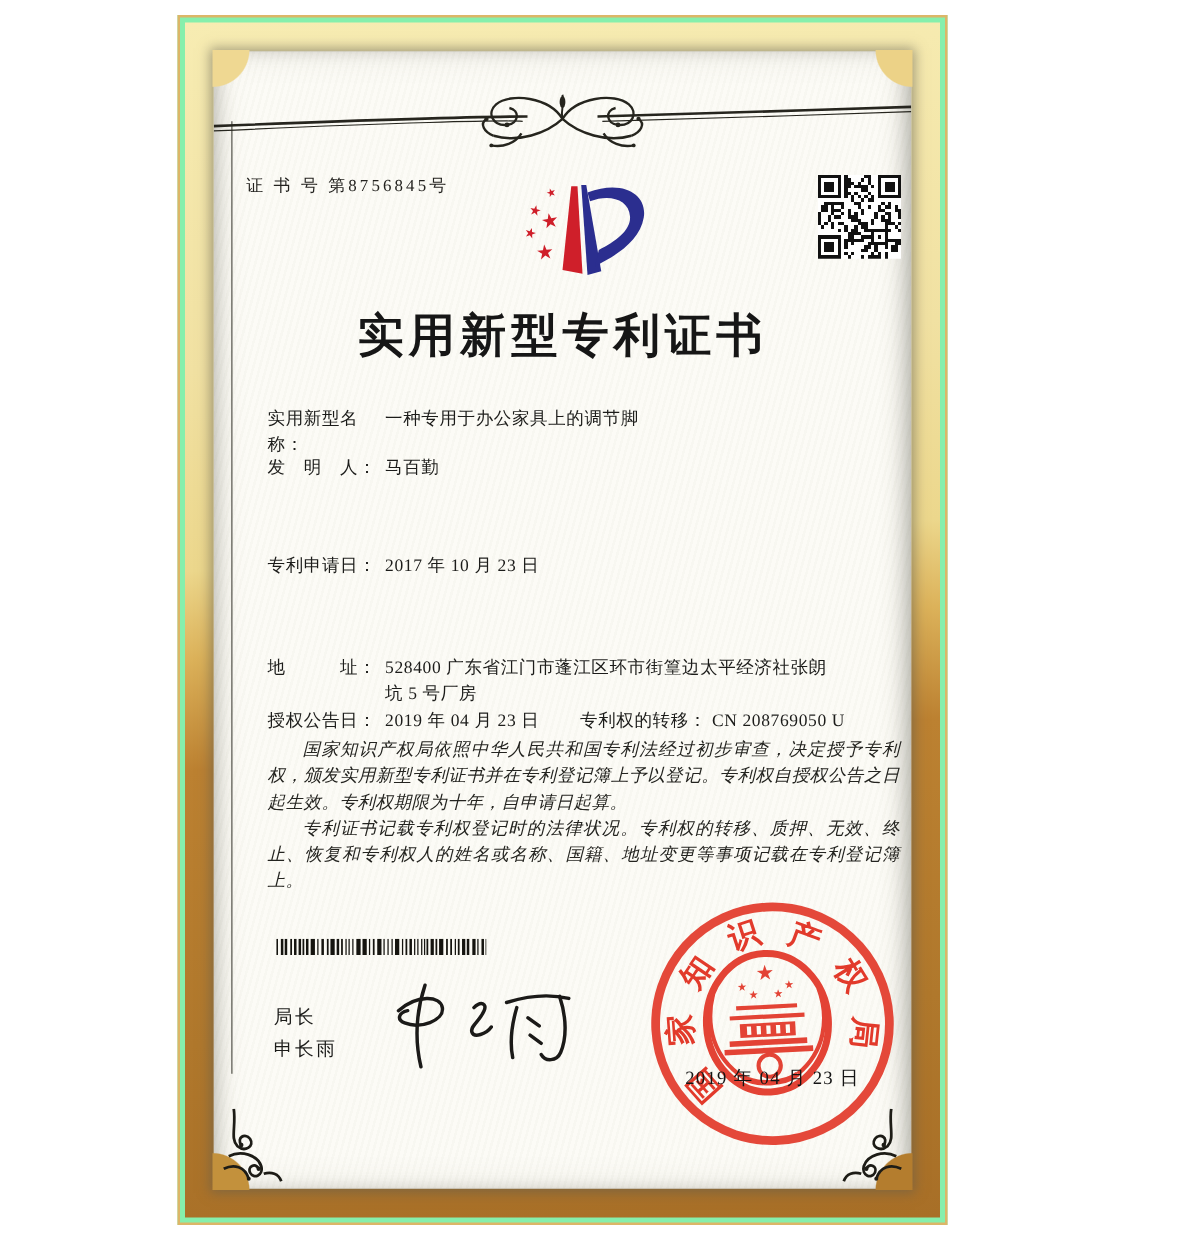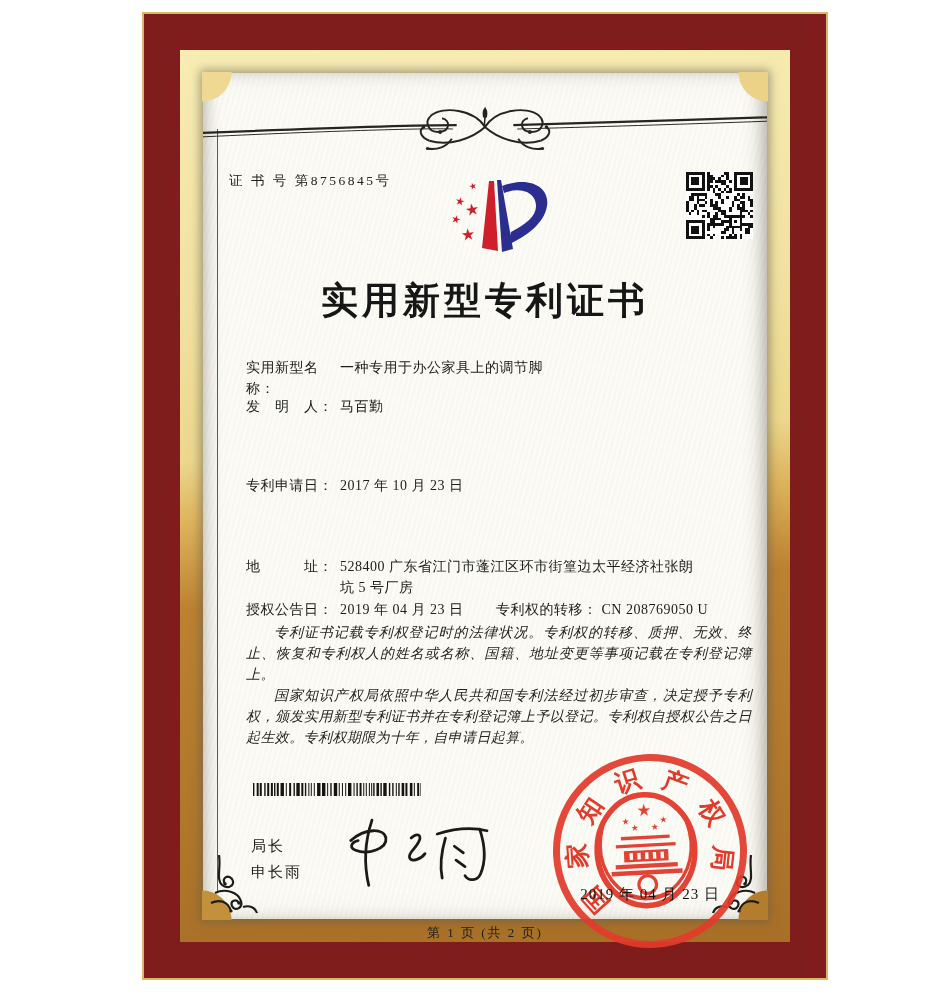--- a/index.html
+++ b/index.html
@@ -2,23 +2,23 @@
 <html><head>
 <meta charset="utf-8">
 <style>
   html,body{margin:0;padding:0;}
   body{
     width:950px;height:1000px;position:relative;background:#ffffff;overflow:hidden;
     font-family:"Liberation Serif","DejaVu Serif",serif;color:#1f1f1f;
   }
   
   .frame{
-    position:absolute;left:142px;top:12px;width:686px;height:968px;
-    box-sizing:border-box;border:2px solid #dcb668;background:#7f1d1d;
-    padding:36px;
+    position:absolute;left:142px;top:12px;width:616px;height:968px;
+    box-sizing:border-box;border:2px solid #dcb668;background:#86efac;
+    padding:4px;
   }
   .gold-band{
     width:100%;height:100%;box-sizing:border-box;padding:23px;
     background:linear-gradient(176deg,#f7ecb2 0%,#f0dfa0 30%,#ecd588 44%,#d9ae52 52%,#bc judgingerror 0); 
   }
   .gold-band{
     background:linear-gradient(176deg,#f7ecb2 0%,#f1e1a2 28%,#ecd78c 44%,#dcb25a 51%,#bc8131 60%,#b0782c 82%,#a86f27 100%);
   }
   
   .paper{
@@ -373,22 +373,22 @@
 坑 5 号厂房</span>
       </div>
       <div class="frow" style="top:526px">
         <span class="flabel">授权公告日：</span><span class="fvalue">2019 年 04 月 23 日</span>
         <span class="fpair2">
           <span class="flabel">专利权的转移：</span><span>CN 208769050 U</span>
         </span>
       </div>
 
       <div class="body-text">
+        <p>国家知识产权局依照中华人民共和国专利法经过初步审查，决定授予专利权，颁发实用新型专利证书并在专利登记簿上予以登记。专利权自授权公告之日起生效。专利权期限为十年，自申请日起算。</p>
         <p>专利证书记载专利权登记时的法律状况。专利权的转移、质押、无效、终止、恢复和专利权人的姓名或名称、国籍、地址变更等事项记载在专利登记簿上。</p>
-        <p>国家知识产权局依照中华人民共和国专利法经过初步审查，决定授予专利权，颁发实用新型专利证书并在专利登记簿上予以登记。专利权自授权公告之日起生效。专利权期限为十年，自申请日起算。</p>
       </div>
 
       <svg class="barcode" id="barcode" viewBox="0 0 168 13" preserveAspectRatio="none">
           <rect x="0" y="0" width="1.4" height="13" fill="#15140f"></rect>
           <rect x="3.688877487182617" y="0" width="2" height="13" fill="#15140f"></rect>
           <rect x="6.768978118896484" y="0" width="2" height="13" fill="#15140f"></rect>
           <rect x="11.218612670898438" y="0" width="1.4" height="13" fill="#15140f"></rect>
           <rect x="14.214728546142577" y="0" width="2" height="13" fill="#15140f"></rect>
           <rect x="17.871070861816406" y="0" width="2" height="13" fill="#15140f"></rect>
           <rect x="21.018376922607423" y="0" width="1.4" height="13" fill="#15140f"></rect>
@@ -488,17 +488,16 @@
             <rect x="35" y="57" width="3" height="6"></rect>
               <rect x="42" y="57" width="3" height="6"></rect>
             <rect x="49" y="57" width="3" height="6"></rect>
               <rect x="56" y="57" width="3" height="6"></rect>
             <rect x="63" y="57" width="3" height="6"></rect>
           </g>
         </svg>
       </div>
       <div class="seal-date">2019 年 04 月 23 日</div>
 
-      <div class="page-footer">第 1 页 (共 2 页)</div>
 
     </div>
   </div>
 </div>
 
 </body></html>

